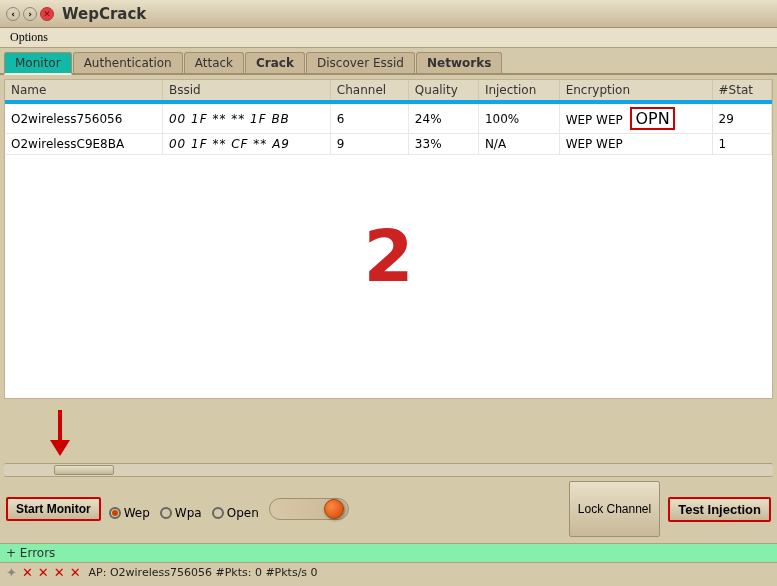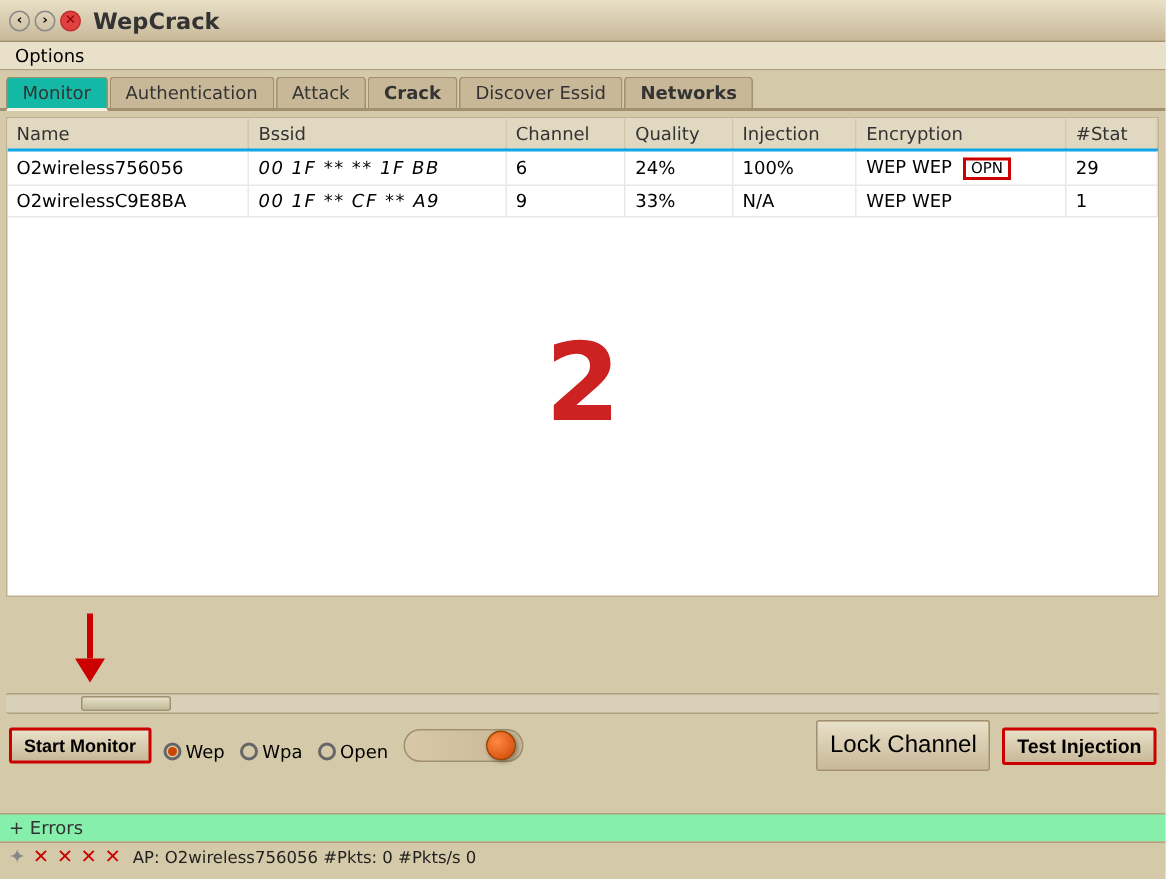--- a/index.html
+++ b/index.html
@@ -42,20 +42,21 @@
     }
     .menu-bar {
       background: #e8e0c8;
       padding: 2px 4px;
       border-bottom: 1px solid #b0a080;
     }
     .menu-bar span {
       padding: 2px 6px;
       cursor: pointer;
       font-size: 12px;
+      font-family: Liberation Serif, serif;
     }
     .tabs-bar {
       background: #d4c9a8;
       padding: 4px 4px 0 4px;
       display: flex;
       align-items: flex-end;
       gap: 1px;
       border-bottom: 2px solid #a09070;
     }
     .tab {
@@ -83,21 +84,21 @@
       overflow: hidden;
       position: relative;
     }
     table {
       width: 100%;
       border-collapse: collapse;
       font-size: 12px;
     }
     thead tr {
       background: #e0d8c0;
-      border-bottom: 2px solid #0ea5e9;
+      border-bottom: 4px solid #0ea5e9;
       padding-left: 32px;
     }
     thead th {
       text-align: left;
       padding: 3px 6px;
       font-weight: normal;
       border-right: 1px solid #d0c8a8;
       color: #333;
     }
     tbody tr {
@@ -115,21 +116,21 @@
       top: 50%;
       left: 50%;
       transform: translate(-50%, -30%);
       pointer-events: none;
     }
     .opn-badge {
       display: inline-block;
       border: 2px solid #cc0000;
       padding: 0 3px;
       color: #000;
-      font-size: 10px;
+      font-size: 16px;
     }
     .arrow-area {
       height: 60px;
       position: relative;
       display: flex;
       align-items: center;
       padding-left: 50px;
     }
     .arrow-down {
       display: flex;
@@ -226,26 +227,26 @@
       position: absolute;
       right: 4px;
       width: 20px;
       height: 20px;
       background: radial-gradient(circle at 35% 35%, #ff8844, #cc4400);
       border-radius: 50%;
       border: 1px solid #994400;
       box-shadow: 1px 1px 3px rgba(0,0,0,0.4);
     }
     .lock-btn {
-      padding: 7px 8px;
+      padding: 20px 8px;
       background: linear-gradient(to bottom, #e8e0c8, #c8b898);
       border: 1px solid #a09070;
       border-radius: 2px;
       cursor: pointer;
-      font-size: 16px;
+      font-size: 12px;
     }
     .test-btn {
       padding: 3px 8px;
       background: linear-gradient(to bottom, #e8e0c8, #c8b898);
       border: 2px solid #cc0000;
       border-radius: 2px;
       cursor: pointer;
       font-size: 13px;
       font-weight: bold;
     }

